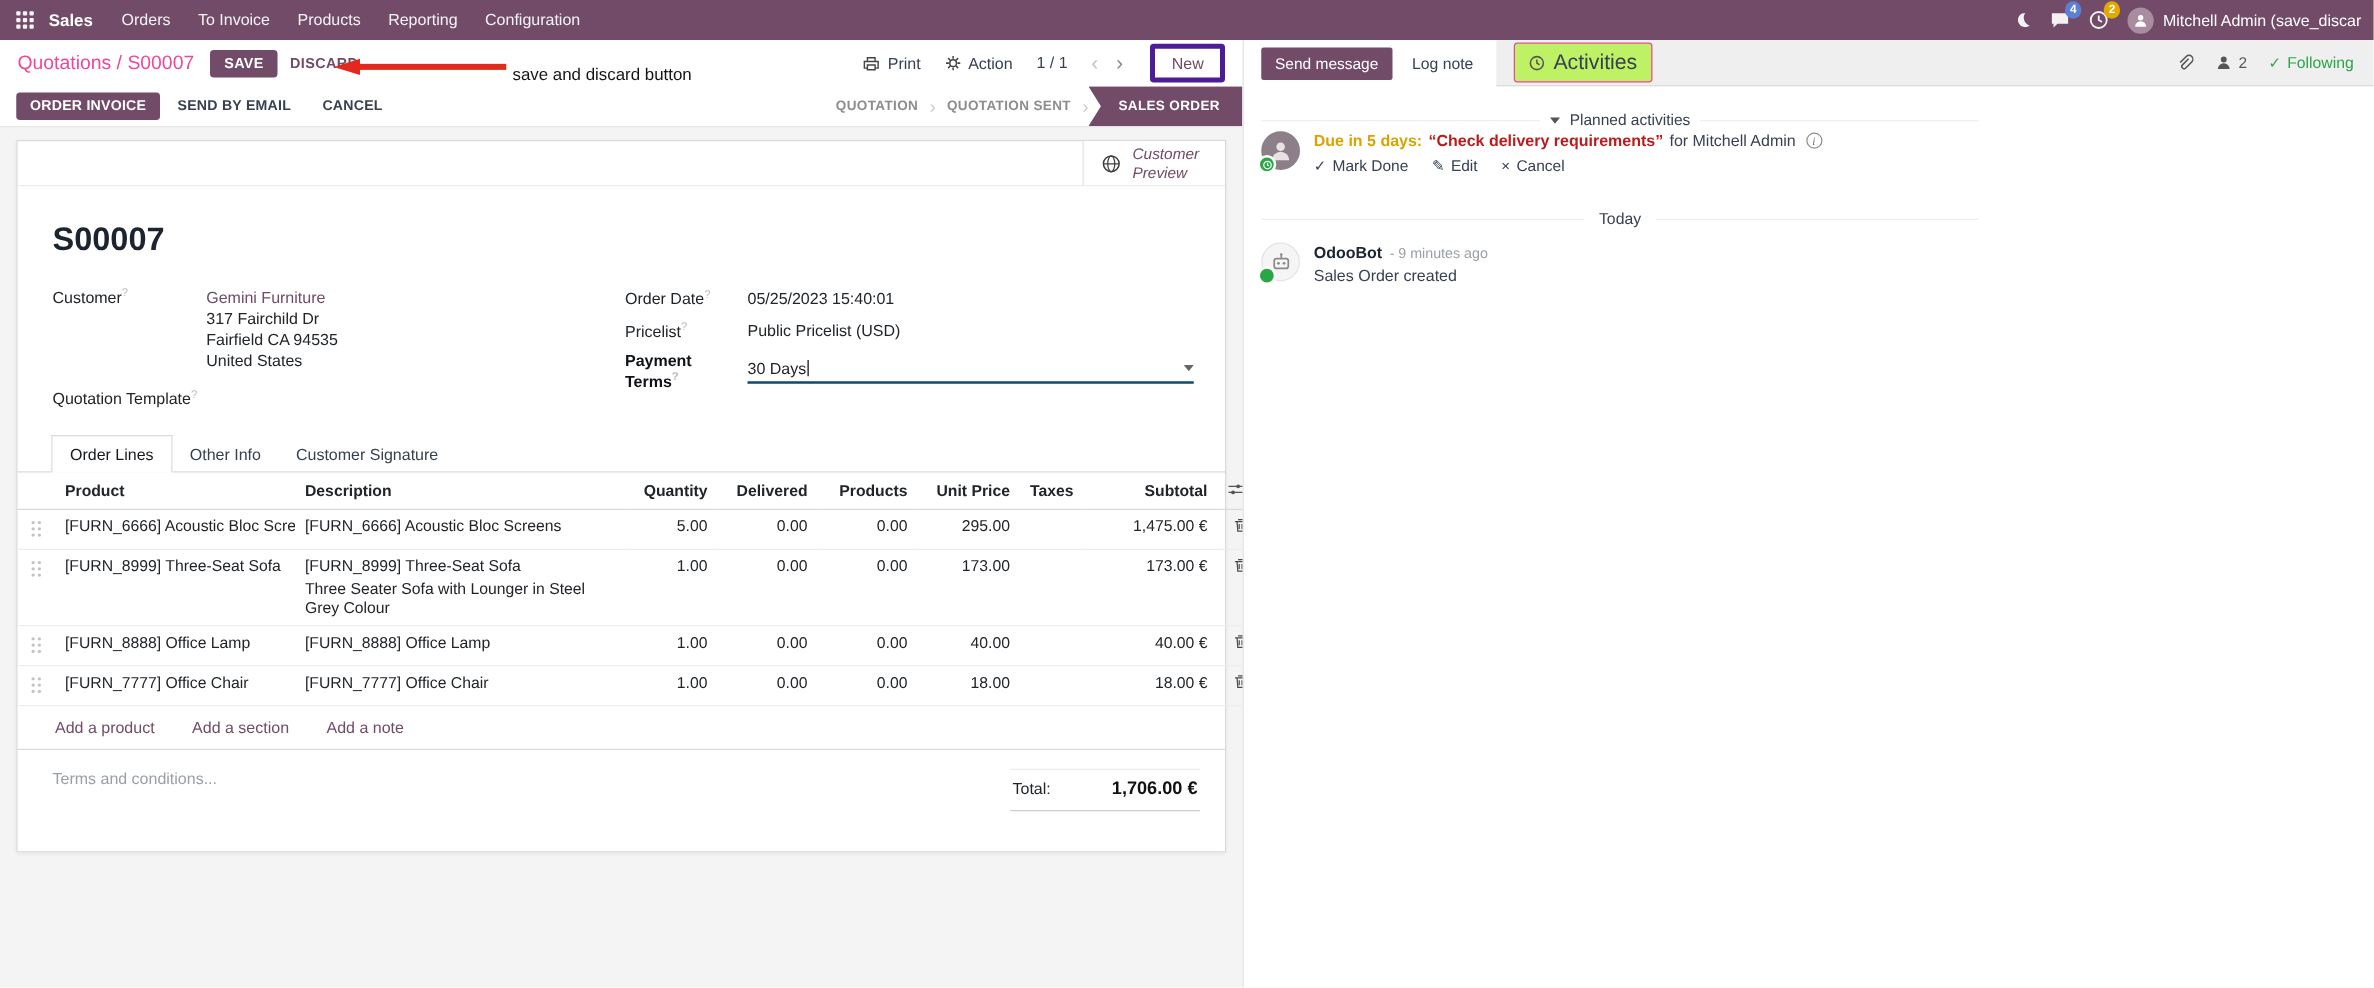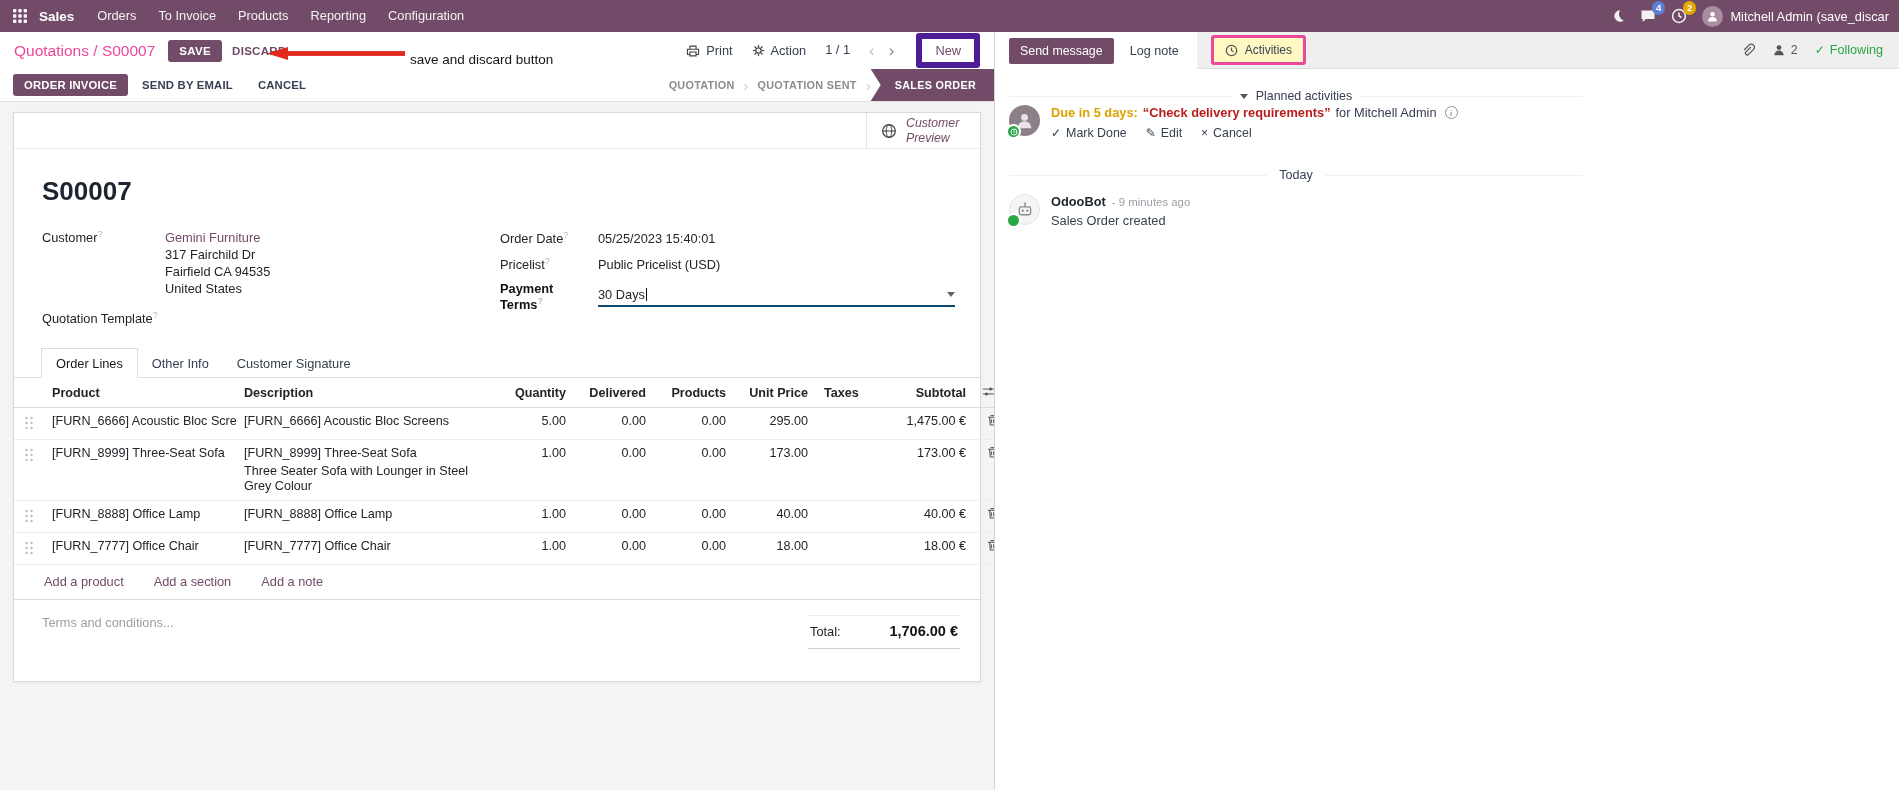--- a/index.html
+++ b/index.html
@@ -47,21 +47,21 @@
   .annotation-arrow { position:absolute; left:266px; top:14px; }
   .annotation-label { position:absolute; left:410px; top:20px; font-size:13.5px; color:#151515; }
   .cp-right { margin-left:auto; display:flex; align-items:center; gap:19px; }
   .cp-tool { display:flex; align-items:center; gap:6px; font-size:12.8px; color:#374151; cursor:pointer;
              background:none; border:none; font-family:inherit; }
   .pager { display:flex; align-items:flex-start; gap:8px; font-size:12.8px; color:#374151; }
   .pager-text { margin-right:8px; }
   .pager-chev { background:none; border:none; font-size:17px; line-height:1; cursor:pointer;
                 color:#c3c3c3; padding:0 3px; font-family:inherit; }
   .pager-chev.next { color:#8a8a8a; }
-  .btn-new { border:6px solid #4c1d95; color:#714B67; background:#fff; font-size:12.8px;
+  .btn-new { border:4px solid #4c1d95; color:#714B67; background:#fff; font-size:12.8px;
              padding:4px 13px; border-radius:3px; cursor:pointer; font-family:inherit; }
 
   
   .statusbar { height:33px; display:flex; align-items:stretch; justify-content:space-between;
                border-bottom:1px solid #e0e0e0; background:#fff; flex-shrink:0; }
   .sb-left { display:flex; align-items:center; gap:3px; padding-left:13px; }
   .btn-primary-sm { background:#714B67; color:#fff; border:none; font-size:11.3px; font-weight:700;
                     padding:5px 11px; border-radius:3px; letter-spacing:.2px; cursor:pointer; font-family:inherit; }
   .btn-flat { background:none; border:none; color:#374151; font-size:11.3px; font-weight:700;
               padding:5px 11px; letter-spacing:.2px; cursor:pointer; font-family:inherit; }
@@ -137,22 +137,22 @@
   
   .chatter { flex:1; display:flex; flex-direction:column; background:#fff; min-width:0; }
   .chatter-topbar { height:37px; display:flex; align-items:stretch; flex-shrink:0; }
   .ct-white { display:flex; align-items:center; padding:0 8px 0 14px; gap:6px; }
   .btn-send { background:#714B67; color:#fff; border:none; font-size:12.4px; padding:6px 11px;
               border-radius:2px; cursor:pointer; font-family:inherit; white-space:nowrap; }
   .btn-lognote { background:none; border:none; font-size:12.6px; color:#374151; padding:6px 10px;
                  cursor:pointer; font-family:inherit; white-space:nowrap; }
   .ct-gray { flex:1; background:#efefef; border-bottom:1px solid #dcdcdc; display:flex;
              align-items:center; padding:0 16px 0 14px; min-width:0; }
-  .btn-activities { background:#fef9c3; border:3px solid #ec4899; border-radius:3px; display:flex;
-                    gap:7px; align-items:center; font-size:12px; color:#374151; padding:5px 11px;
+  .btn-activities { background:#bef264; border:1px solid #ec4899; border-radius:3px; display:flex;
+                    gap:7px; align-items:center; font-size:17px; color:#374151; padding:5px 11px;
                     cursor:pointer; font-family:inherit; white-space:nowrap; }
   .ct-icons { margin-left:auto; display:flex; align-items:center; gap:17px; }
   .followers { font-size:12.4px; color:#555; display:flex; gap:5px; align-items:center; cursor:pointer; }
   .following { color:#28a745; font-size:12.6px; display:flex; gap:5px; align-items:center;
                cursor:pointer; white-space:nowrap; }
 
   .chatter-body { padding:12px 14px; width:602px; }
   .section-head { display:flex; align-items:center; gap:8px; font-size:12.4px; color:#374151;
                   margin:8px 0 2px; cursor:pointer; }
   .section-head .line, .day-divider .line { flex:1; height:1px; background:#f0f0f0; }

